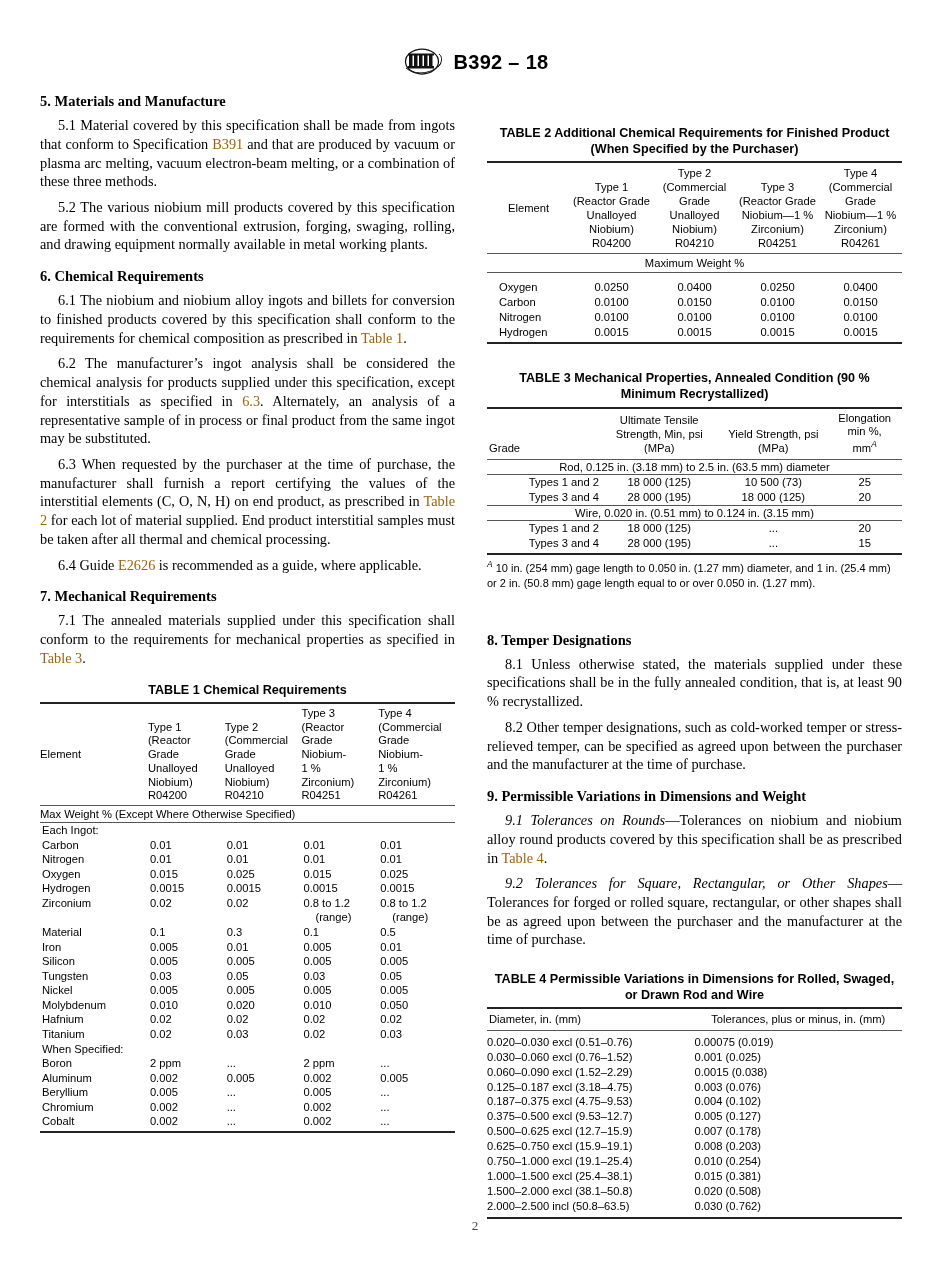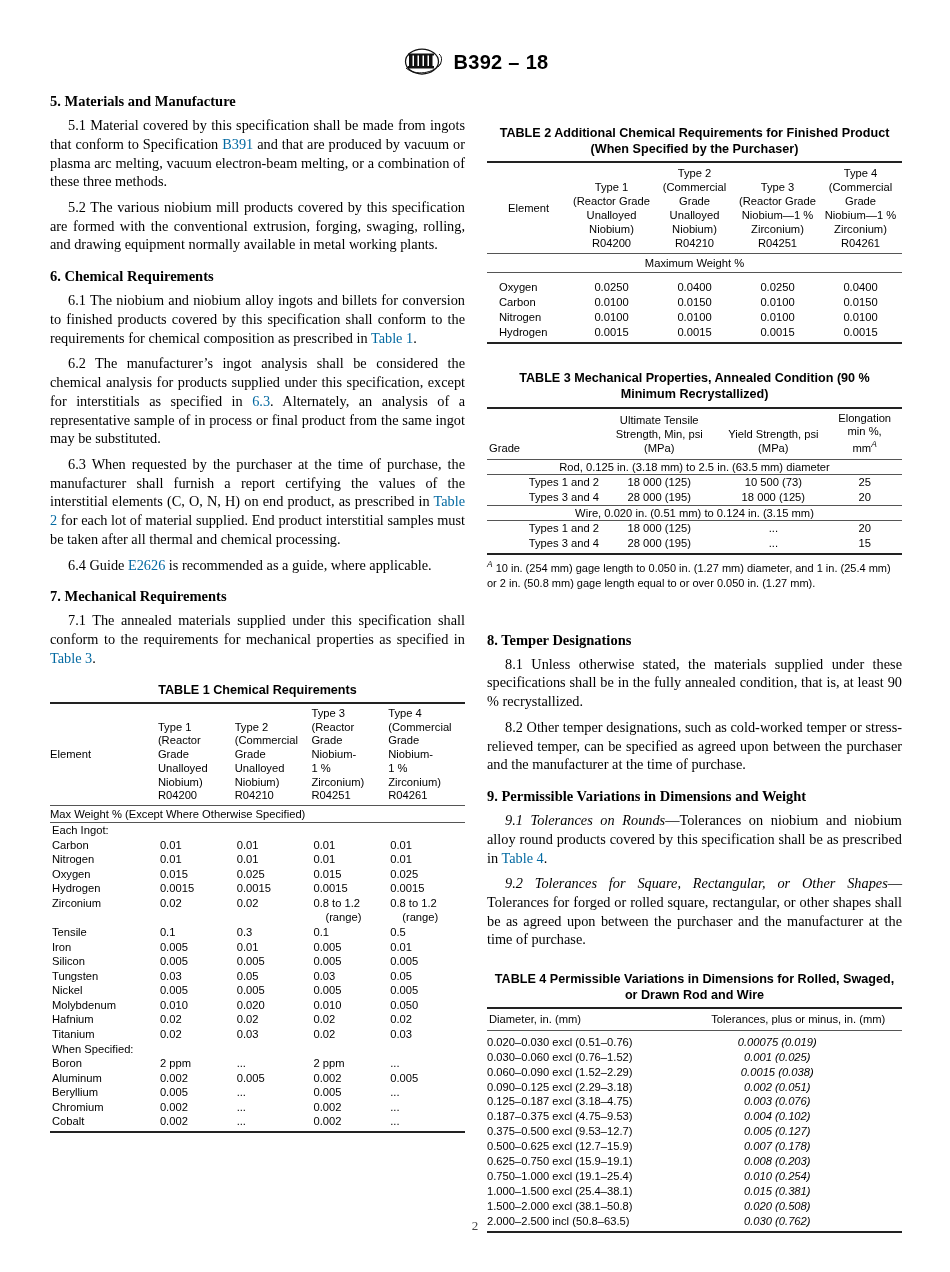--- a/index.html
+++ b/index.html
@@ -39,21 +39,21 @@
     font-size: 20px;
     letter-spacing: 0.3px;
   }
 
   
   .col {
     position: absolute;
     top: 92px;
     width: 415px;
   }
-  .col-left  { left: 50px; }
+  .col-left  { left: 40px; }
   .col-right { left: 487px; margin-top: 33px; }
 
   
   h2.sec {
     font-family: "Liberation Serif", serif;
     font-weight: bold;
     font-size: 14.5px;
     margin: 13px 0 6px 0;
     line-height: 1.25;
   }
@@ -61,21 +61,21 @@
   p.para {
     font-size: 14.3px;
     line-height: 1.31;
     margin: 0 0 7px 0;
     text-align: justify;
     text-indent: 18px;
     -webkit-hyphens: auto;
     hyphens: auto;
   }
   p.para:last-child { margin-bottom: 0; }
-  .ref { color: #0369a1; }
+  .ref { color: #a16207; }
   .ital { font-style: italic; }
 
   
   .tbl-wrap { margin: 14px 0 10px 0; }
   .tbl-title {
     font-family: "Liberation Sans", sans-serif;
     font-weight: bold;
     font-size: 12.6px;
     text-align: center;
     line-height: 1.28;
@@ -145,21 +145,21 @@
   .t3 .datarow td { line-height: 1.35; text-align: center; }
   .t3 .datarow td.gname { text-align: right; }
   .t3 sup { font-size: 8.4px; font-style: italic; vertical-align: super; }
 
   
   .t4 .hdr td { padding: 3px 2px; line-height: 1.3; }
   .t4 .hdr td.c1 { text-align: left; }
   .t4 .hdr td.c2 { text-align: center; }
   .t4 .datarow td { line-height: 1.33; }
   .t4 .datarow td.c1 { text-align: left; }
-  .t4 .datarow td.c2 { text-align: center; padding-right: 42px; font-style: italic; }
+  .t4 .datarow td.c2 { text-align: left; padding-right: 42px; }
   .t4 .spacer td { height: 4px; }
 
   .tbl-note {
     font-family: "Liberation Sans", sans-serif;
     font-size: 11px;
     line-height: 1.34;
     margin-top: 4px;
     text-align: left;
   }
   .tbl-note sup { font-size: 8.4px; font-style: italic; vertical-align: super; }
@@ -311,21 +311,21 @@
               <td>0.8 to 1.2</td>
             </tr>
             <tr class="datarow">
               <td class="sub"></td>
               <td style="padding-left: 14px;"></td>
               <td style="padding-left: 14px;"></td>
               <td style="padding-left: 14px;">(range)</td>
               <td style="padding-left: 14px;">(range)</td>
             </tr>
             <tr class="datarow">
-              <td class="ind">Tensile</td>
+              <td class="ind">Material</td>
               <td>0.1</td>
               <td>0.3</td>
               <td>0.1</td>
               <td>0.5</td>
             </tr>
             <tr class="datarow">
               <td class="ind">Iron</td>
               <td>0.005</td>
               <td>0.01</td>
               <td>0.005</td>
@@ -611,24 +611,20 @@
             </tr>
             <tr class="datarow">
               <td class="c1">0.030–0.060 excl (0.76–1.52)</td>
               <td class="c2">0.001    (0.025)</td>
             </tr>
             <tr class="datarow">
               <td class="c1">0.060–0.090 excl (1.52–2.29)</td>
               <td class="c2">0.0015  (0.038)</td>
             </tr>
             <tr class="datarow">
-              <td class="c1">0.090–0.125 excl (2.29–3.18)</td>
-              <td class="c2">0.002    (0.051)</td>
-            </tr>
-            <tr class="datarow">
               <td class="c1">0.125–0.187 excl (3.18–4.75)</td>
               <td class="c2">0.003    (0.076)</td>
             </tr>
             <tr class="datarow">
               <td class="c1">0.187–0.375 excl (4.75–9.53)</td>
               <td class="c2">0.004    (0.102)</td>
             </tr>
             <tr class="datarow">
               <td class="c1">0.375–0.500 excl (9.53–12.7)</td>
               <td class="c2">0.005    (0.127)</td>

